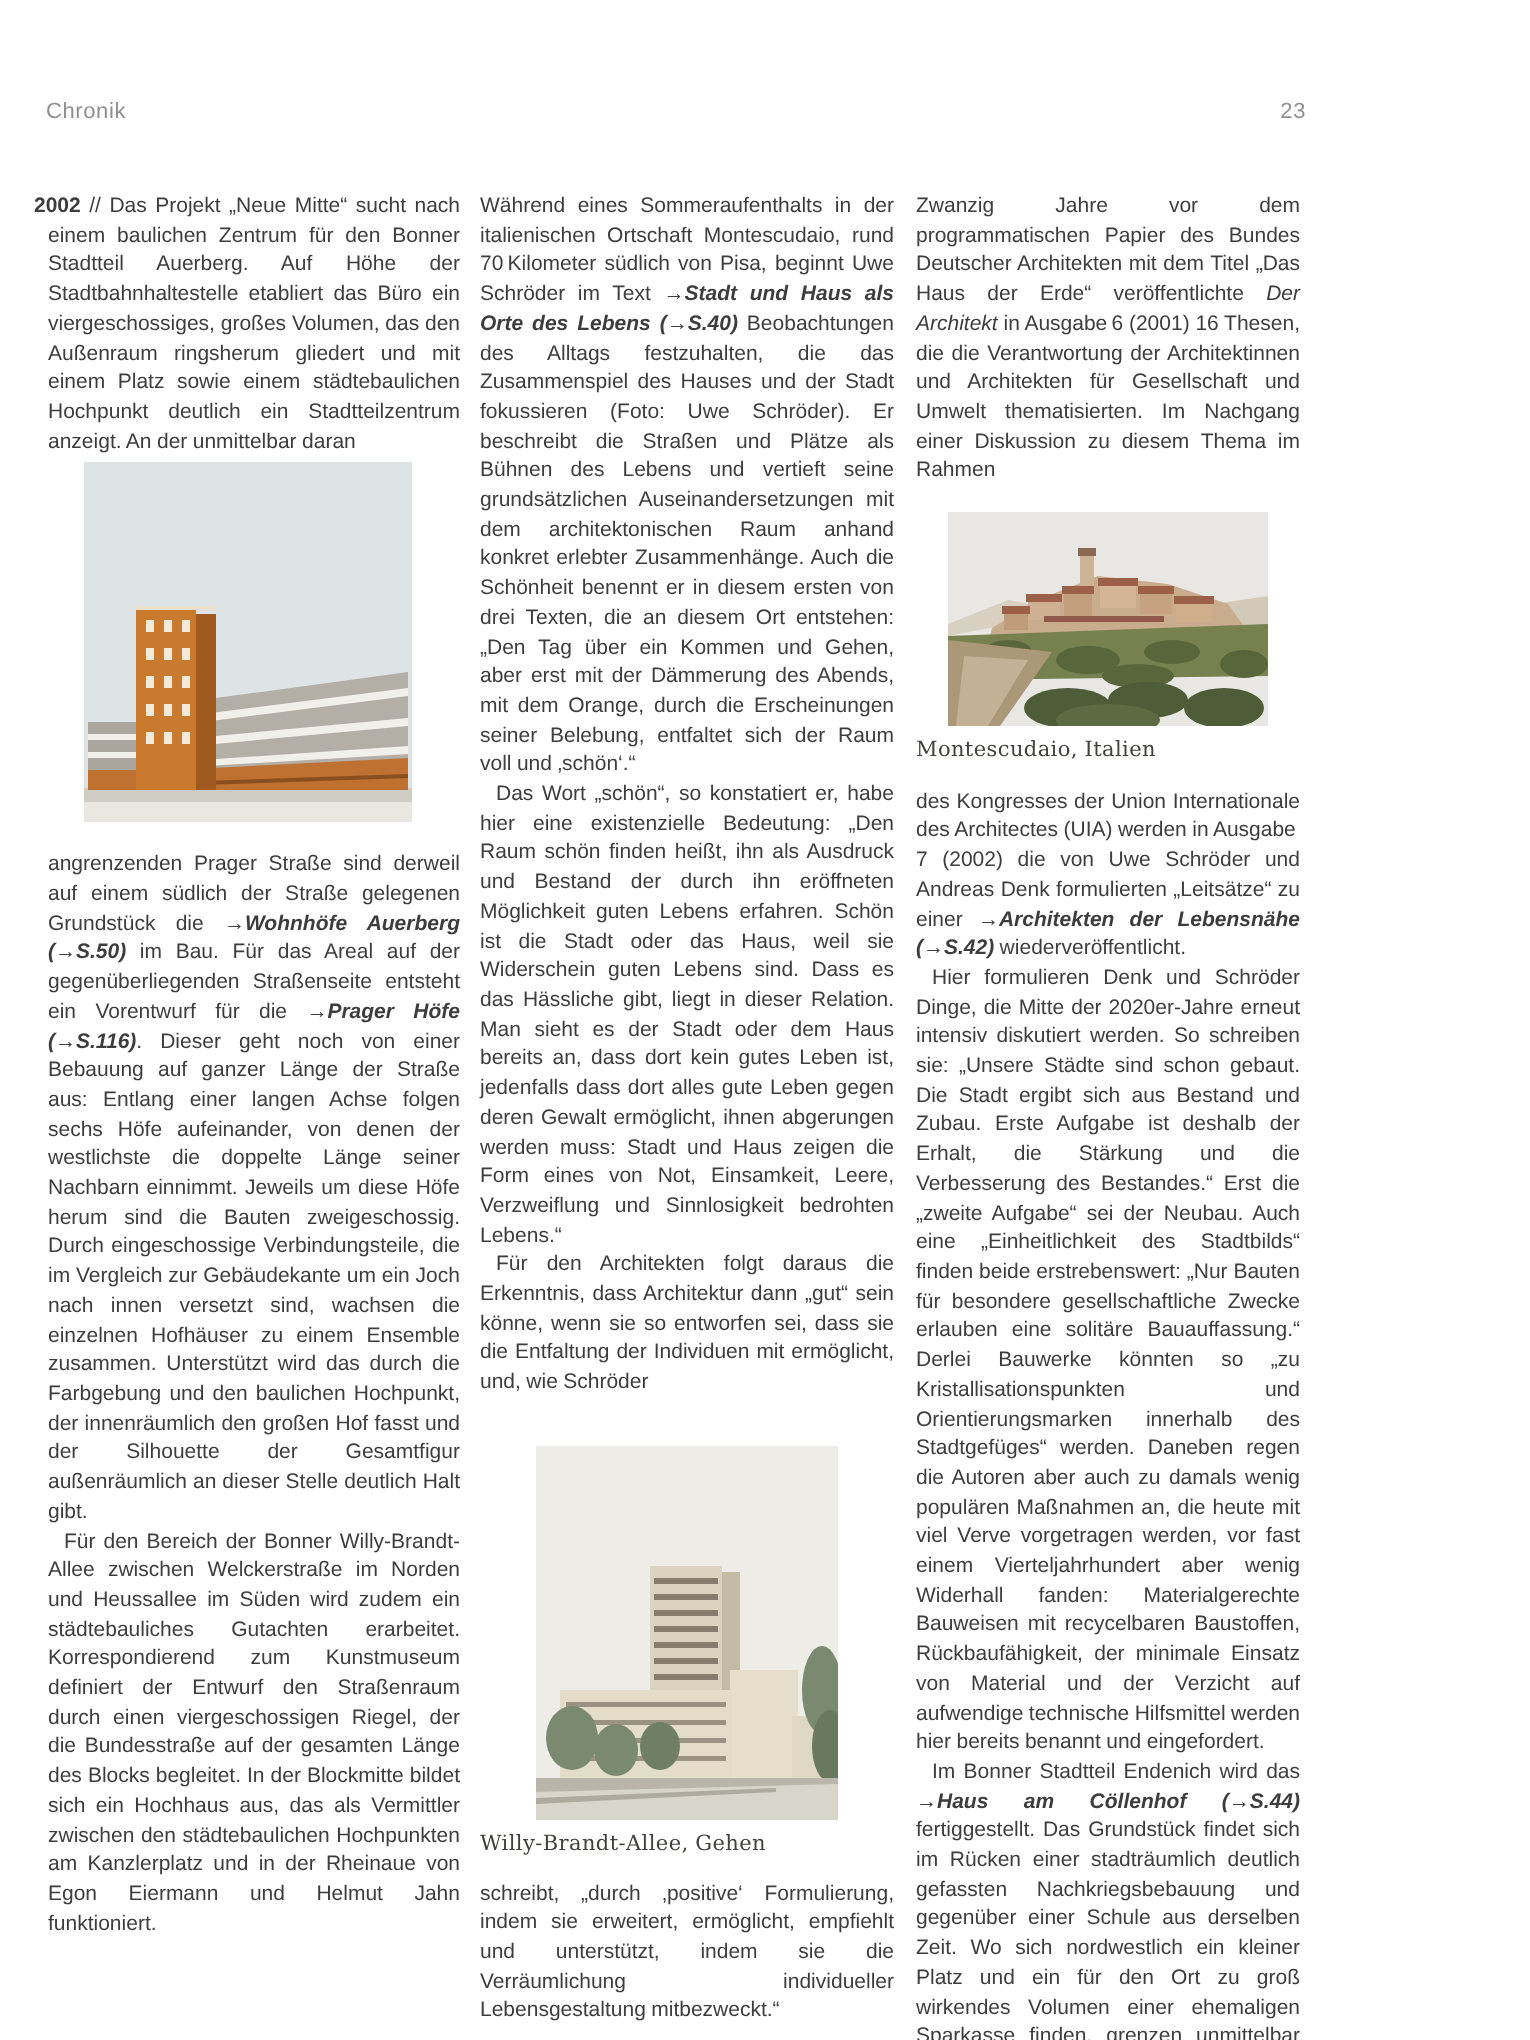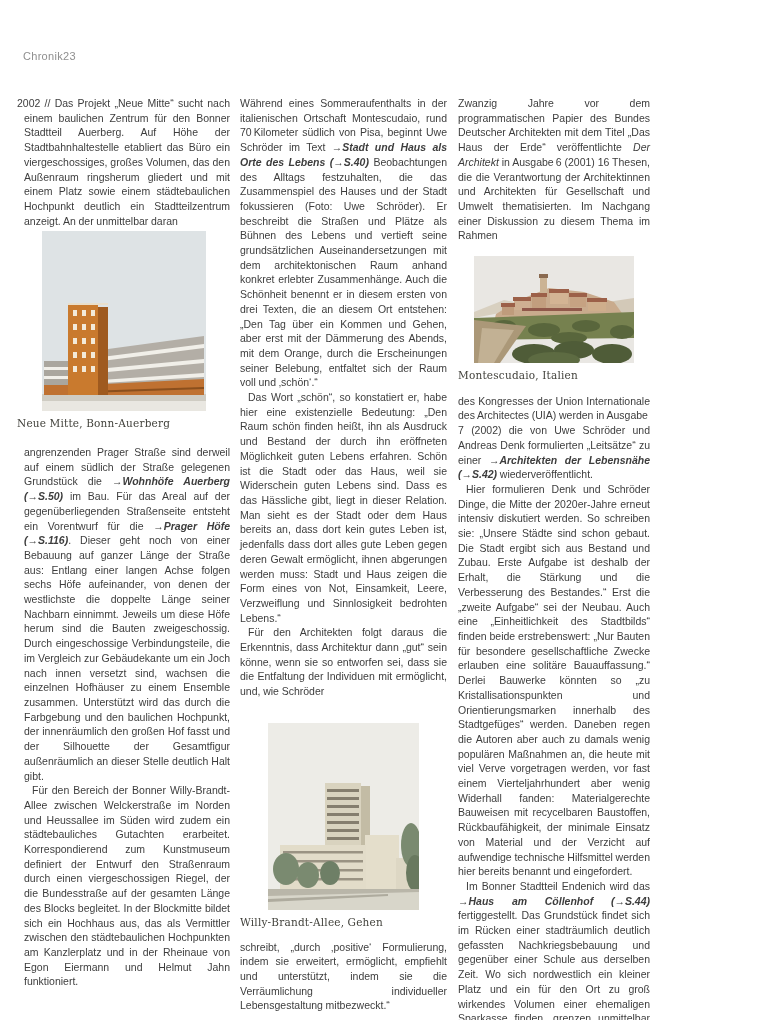--- a/index.html
+++ b/index.html
@@ -1,31 +1,31 @@
 <!DOCTYPE html>
 <html lang="de"><head>
 <meta charset="utf-8">
 <style>
   html,body{margin:0;padding:0;}
   body{background:#ffffff;width:765px;height:1020px;overflow:hidden;
        font-family:"Liberation Sans","DejaVu Sans",sans-serif;color:#3d3d3d;}
   .page{position:relative;width:765px;height:1020px;background:#ffffff;}
   .header{position:absolute;top:50px;left:23px;right:112px;display:flex;
-          justify-content:flex-start;font-size:11px;color:#8f8f8f;letter-spacing:.3px;}
+          justify-content:space-between;font-size:11px;color:#8f8f8f;letter-spacing:.3px;}
   .columns{position:absolute;top:96px;left:17px;display:flex;}
   .col{text-align:justify;font-size:10.5px;line-height:14.7px;
        hyphens:auto;-webkit-hyphens:auto;word-spacing:-0.2px;}
   .col1{width:213px;margin-right:10px;}
   .col2{width:207px;margin-right:11px;}
   .col3{width:192px;}
   .col p{margin:0;}
   .col1 p{padding-left:7px;}
   .year-para{text-indent:-7px;}
   .indent{text-indent:8px;}
-  .run-b{font-weight:normal;}
+  .run-b{font-weight:bold;}
   .run-i{font-style:italic;}
   .run-bi{font-weight:bold;font-style:italic;white-space:normal;}
   figure{margin:0;text-align:center;}
   .fig1{margin:3px 0 14px;}
   .fig2{margin:24px 0 10px;}
   .fig3{margin:13px 0 11px;}
   figcaption{font-family:"DejaVu Serif","Liberation Serif",serif;
              font-size:10.5px;color:#42423c;margin-top:5px;letter-spacing:.2px;
              text-align:left;text-indent:0;}
   svg{display:block;margin:0 auto;}
@@ -78,21 +78,20 @@
               <rect x="49" y="107" width="4" height="6"></rect>
             <rect x="31" y="121" width="4" height="6"></rect>
               <rect x="40" y="121" width="4" height="6"></rect>
               <rect x="49" y="121" width="4" height="6"></rect>
             <rect x="31" y="135" width="4" height="6"></rect>
               <rect x="40" y="135" width="4" height="6"></rect>
               <rect x="49" y="135" width="4" height="6"></rect>
           </g>
           <rect x="26" y="72" width="40" height="2" fill="#e9dfcb"></rect>
         </svg>
-        <figcaption>Neue Mitte, Bonn-Auerberg</figcaption>
       </figure>
 
       <p><span class="run-n">angrenzenden Prager Straße sind derweil auf einem südlich der Straße gelegenen Grundstück die </span><span class="run-bi">→Wohnhöfe Auerberg (→S.50)</span><span class="run-n"> im Bau. Für das Areal auf der gegenüberliegenden Straßenseite entsteht ein Vorentwurf für die </span><span class="run-bi">→Prager Höfe (→S.116)</span><span class="run-n">. Dieser geht noch von einer Bebauung auf ganzer Länge der Straße aus: Entlang einer langen Achse folgen sechs Höfe aufeinander, von denen der westlichste die doppelte Länge seiner Nachbarn einnimmt. Jeweils um diese Höfe herum sind die Bauten zweigeschossig. Durch eingeschossige Verbindungsteile, die im Vergleich zur Gebäudekante um ein Joch nach innen versetzt sind, wachsen die einzelnen Hofhäuser zu einem Ensemble zusammen. Unterstützt wird das durch die Farbgebung und den baulichen Hochpunkt, der innenräumlich den großen Hof fasst und der Silhouette der Gesamtfigur außenräumlich an dieser Stelle deutlich Halt gibt.</span></p>
       <p class="indent"><span class="run-n">Für den Bereich der Bonner Willy-Brandt-Allee zwischen Welckerstraße im Norden und Heussallee im Süden wird zudem ein städtebauliches Gutachten erarbeitet. Korrespondierend zum Kunstmuseum definiert der Entwurf den Straßenraum durch einen viergeschossigen Riegel, der die Bundesstraße auf der gesamten Länge des Blocks begleitet. In der Blockmitte bildet sich ein Hochhaus aus, das als Vermittler zwischen den städtebaulichen Hochpunkten am Kanzlerplatz und in der Rheinaue von Egon Eiermann und Helmut Jahn funktioniert.</span></p>
     </div>
 
     <div class="col col2">
       <p><span class="run-n">Während eines Sommeraufenthalts in der italienischen Ortschaft Montescudaio, rund 70 Kilometer südlich von Pisa, beginnt Uwe Schröder im Text </span><span class="run-bi">→Stadt und Haus als Orte des Lebens (→S.40)</span><span class="run-n"> Beobachtungen des Alltags festzuhalten, die das Zusammenspiel des Hauses und der Stadt fokussieren (Foto: Uwe Schröder). Er beschreibt die Straßen und Plätze als Bühnen des Lebens und vertieft seine grundsätzlichen Auseinandersetzungen mit dem architektonischen Raum anhand konkret erlebter Zusammenhänge. Auch die Schönheit benennt er in diesem ersten von drei Texten, die an diesem Ort entstehen: „Den Tag über ein Kommen und Gehen, aber erst mit der Dämmerung des Abends, mit dem Orange, durch die Erscheinungen seiner Belebung, entfaltet sich der Raum voll und ‚schön‘.“</span></p>
       <p class="indent"><span class="run-n">Das Wort „schön“, so konstatiert er, habe hier eine existenzielle Bedeutung: „Den Raum schön finden heißt, ihn als Ausdruck und Bestand der durch ihn eröffneten Möglichkeit guten Lebens erfahren. Schön ist die Stadt oder das Haus, weil sie Widerschein guten Lebens sind. Dass es das Hässliche gibt, liegt in dieser Relation. Man sieht es der Stadt oder dem Haus bereits an, dass dort kein gutes Leben ist, jedenfalls dass dort alles gute Leben gegen deren Gewalt ermöglicht, ihnen abgerungen werden muss: Stadt und Haus zeigen die Form eines von Not, Einsamkeit, Leere, Verzweiflung und Sinnlosigkeit bedrohten Lebens.“</span></p>
       <p class="indent"><span class="run-n">Für den Architekten folgt daraus die Erkenntnis, dass Architektur dann „gut“ sein könne, wenn sie so entworfen sei, dass sie die Entfaltung der Individuen mit ermöglicht, und, wie Schröder</span></p>

